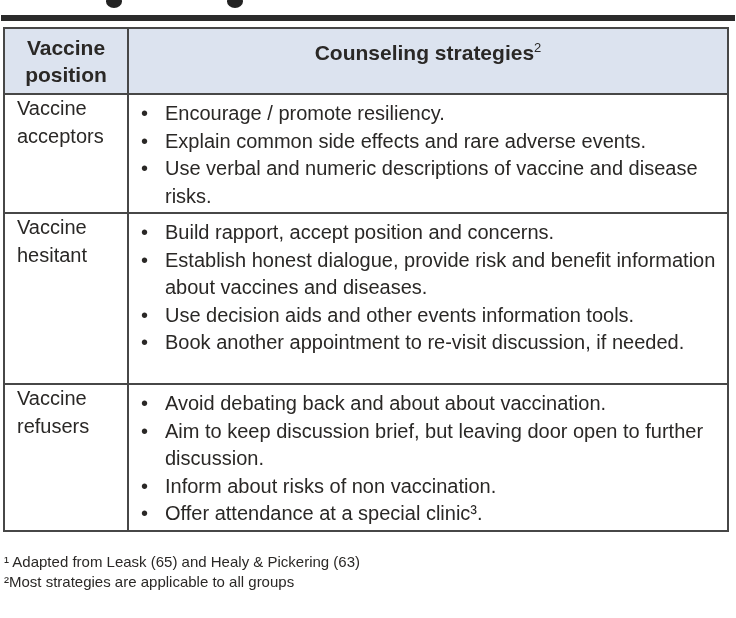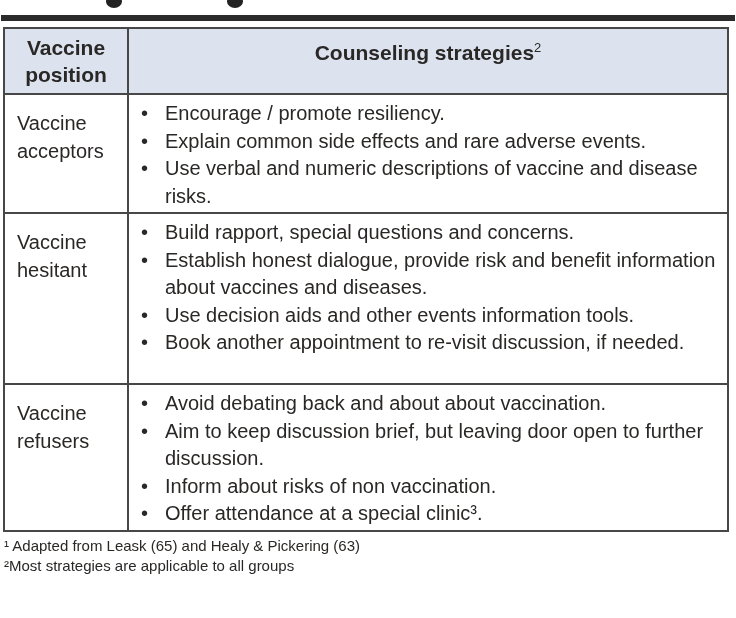--- a/index.html
+++ b/index.html
@@ -38,21 +38,21 @@
     text-align:center;
     vertical-align:middle;
     height:66px;
     line-height:27px;
     padding:5px 4px;
   }
   thead th sup{font-weight:400;font-size:13px;}
   td.position{
     font-size:20px;
     line-height:27.5px;
-    padding:15px 6px 2px 12px;
+    padding:0 6px 2px 12px;
   }
   td.strategies{
     padding:5px 4px 2px 12px;
   }
   tr.r1 td{height:119px;}
   tr.r2 td{height:171px;}
   tr.r3 td{height:145px;}
   ul.bullets{list-style:none;}
   ul.bullets li{
     display:flex;
@@ -61,21 +61,21 @@
   }
   .bdot{
     width:24px;
     flex:0 0 24px;
     text-align:left;
     font-size:20px;
   }
   .btxt{flex:1;padding-right:2px;}
 
   .footnotes{
-    margin:4px 0 0 4px;
+    margin:20px 0 0 4px;
     width:716px;
     font-size:15px;
     line-height:20px;
   }
   .fn{white-space:pre-wrap;}
 </style>
 </head>
 <body>
 
 <div class="title-frag">
@@ -114,21 +114,21 @@
             </li>
         </ul>
       </td>
     </tr>
     <tr class="r2">
       <td class="position">Vaccine hesitant</td>
       <td class="strategies">
         <ul class="bullets">
           <li>
               <span class="bdot">•</span>
-              <span class="btxt">Build rapport, special questions and concerns.</span>
+              <span class="btxt">Build rapport, accept position and concerns.</span>
             </li>
           <li>
               <span class="bdot">•</span>
               <span class="btxt">Establish honest dialogue, provide risk and benefit information about vaccines and diseases.</span>
             </li>
           <li>
               <span class="bdot">•</span>
               <span class="btxt">Use decision aids and other events information tools.</span>
             </li>
           <li>

